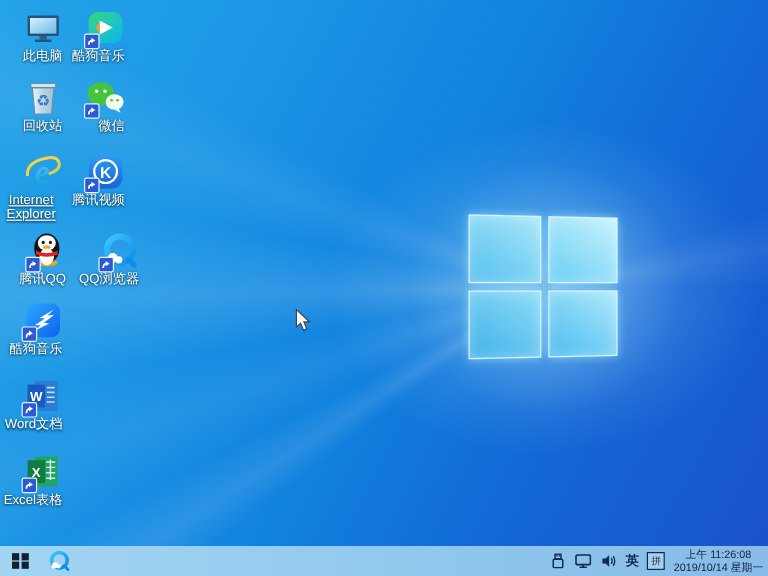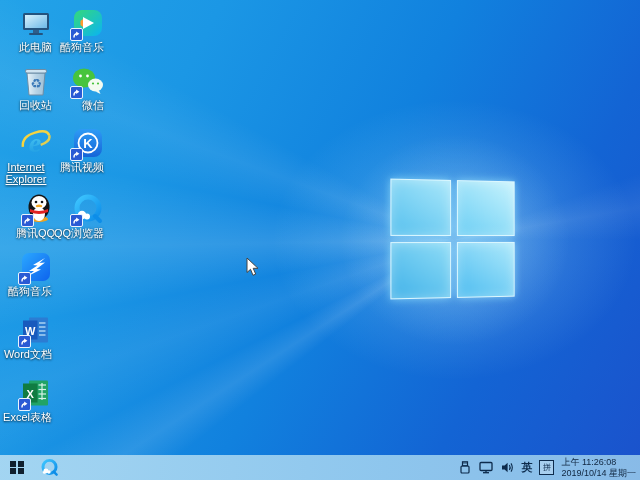--- a/index.html
+++ b/index.html
@@ -69,21 +69,21 @@
   .startlogo div{background:#10202f;}
   .tb-app{width:30px;}
   .tb-spacer{flex:1;}
   .tray{display:flex;align-items:center;gap:7px;height:25px;padding-right:4px;color:#0d2b4c;}
   .tray-ico{width:14px;height:14px;display:flex;align-items:center;justify-content:center;}
   .lang{font-size:11px;font-weight:bold;color:#0d2b4c;}
   .imebox{
     width:13px;height:13px;border:1px solid #0d2b4c;display:flex;align-items:center;justify-content:center;
     font-size:8px;color:#0d2b4c;background:rgba(255,255,255,.25);
   }
-  .clock{font-size:9px;line-height:11px;text-align:left;color:#10263f;min-width:72px;}
+  .clock{font-size:9px;line-height:11px;text-align:center;color:#10263f;min-width:72px;}
   
   .cursor{position:absolute;left:246px;top:257px;z-index:9;}
 </style>
 </head>
 <body>
 
 <div class="desktop">
   <div class="beams"></div>
   <div class="winlogo-wrap">
     <div class="winlogo-glow"></div>
@@ -232,21 +232,21 @@
     <span class="badge">
       <svg width="9" height="9" viewBox="0 0 10 10">
           <path d="M2.2 8.2 Q2.2 4.2 5.6 4.2" stroke="#fff" stroke-width="1.6" fill="none"></path>
           <path d="M4.6 1.6 L8.2 4.1 L4.6 6.6 Z" fill="#fff"></path>
         </svg>
     </span>
   </div>
   <div class="lbl">腾讯QQ</div>
 </div>
 
-<div class="cell" style="left:52px;top:193px">
+<div class="cell" style="left:64px;top:193px">
   <div class="art">
     <svg width="32" height="32" viewBox="0 0 32 32">
       <defs>
           <linearGradient id="qb1" x1="0" y1="0" x2="1" y2="1">
         <stop offset="0" stop-color="#3ec6ff"></stop>
             <stop offset="1" stop-color="#0d8de8"></stop>
           </linearGradient>
         </defs>
       <circle cx="16" cy="15" r="11" fill="none" stroke="url(#qb1)" stroke-width="5"></circle>
       <path d="M23 23 L28 28" stroke="#0d8de8" stroke-width="4" stroke-linecap="round"></path>

